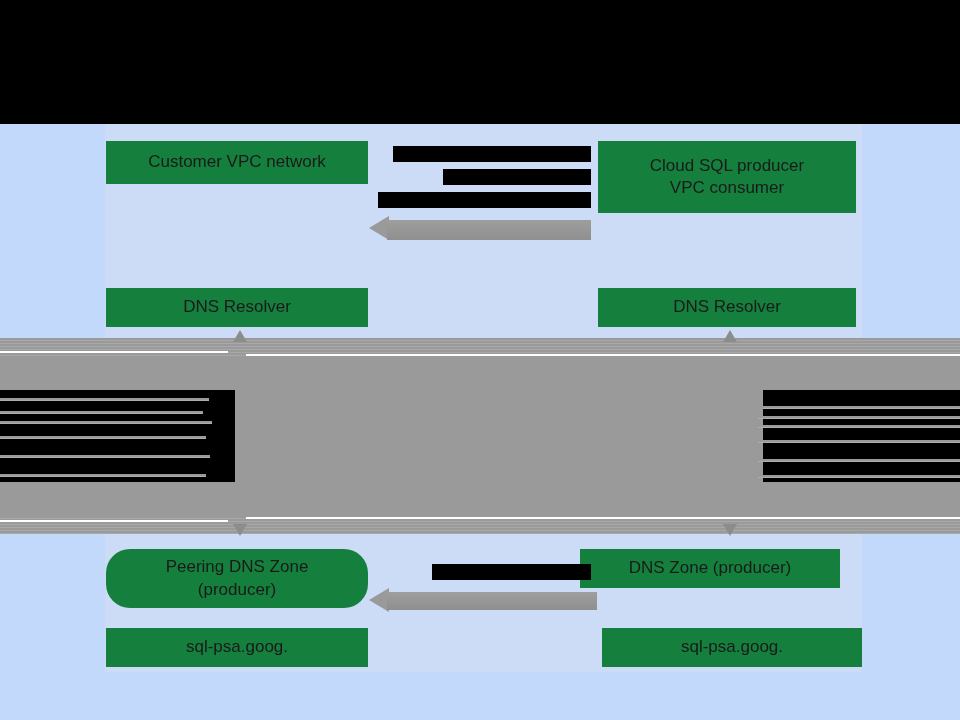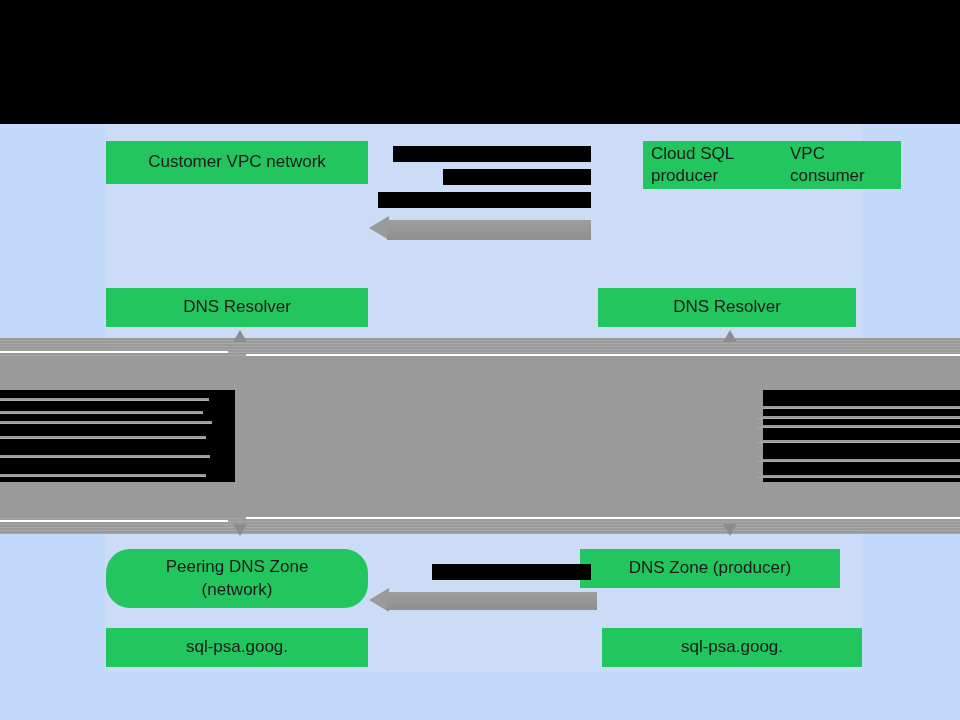--- a/index.html
+++ b/index.html
@@ -64,24 +64,25 @@
 
   .band-hairline {
     position: absolute;
     height: 2px;
     background: #ffffff;
   }
 
   
   .box {
     position: absolute;
-    background: #22c55e;
+    background: #15803d;
     display: flex;
     align-items: center;
     justify-content: center;
+    text-align: center;
     color: #1a1a1a;
     font-size: 17px;
     line-height: 1.3;
     box-sizing: border-box;
     padding: 4px 8px;
   }
   .box.bold {
     font-weight: normal;
     font-size: 17px;
   }
@@ -160,21 +161,21 @@
 
   <div class="v-arrow up" style="left:233px; top:330px;"></div>
   <div class="v-arrow up" style="left:723px; top:330px;"></div>
   <div class="v-arrow down" style="left:233px; top:524px;"></div>
   <div class="v-arrow down" style="left:723px; top:524px;"></div>
 
   <div class="box" style="left:106px; top:141px; width:262px; height:43px;">
     <span>Customer VPC network</span>
   </div>
 
-  <div class="box" style="left:598px; top:141px; width:258px; height:48px; flex-direction:row;margin-left:45px;">
+  <div class="box" style="left:598px; top:141px; width:258px; height:72px; flex-direction:column;">
     <span>Cloud SQL producer</span>
     <span>VPC consumer</span>
   </div>
 
   <div class="redact" style="left:393px; top:146px; width:198px; height:16px;"></div>
   <div class="redact" style="left:443px; top:169px; width:148px; height:16px;"></div>
   <div class="redact" style="left:378px; top:192px; width:213px; height:16px;"></div>
 
   <div class="arrow-left" style="left:369px; top:220px; width:222px; height:20px;">
     <div class="head"></div>
@@ -201,21 +202,21 @@
   <div class="redact" style="left:763px; top:390px; width:197px; height:92px;"></div>
   <div class="stripe-block" style="left:763px; top:406px; width:197px; height:3px;"></div>
   <div class="stripe-block" style="left:758px; top:416px; width:202px; height:3px;"></div>
   <div class="stripe-block" style="left:758px; top:425px; width:202px; height:3px;"></div>
   <div class="stripe-block" style="left:758px; top:440px; width:202px; height:3px;"></div>
   <div class="stripe-block" style="left:758px; top:459px; width:202px; height:3px;"></div>
   <div class="stripe-block" style="left:758px; top:475px; width:202px; height:3px;"></div>
 
   <div class="box" style="left:106px; top:549px; width:262px; height:59px; flex-direction:column;border-radius:24px;">
     <span>Peering DNS Zone</span>
-    <span>(network)</span>
+    <span>(producer)</span>
   </div>
 
   <div class="box" style="left:580px; top:549px; width:260px; height:39px;">
     <span>DNS Zone (producer)</span>
   </div>
 
   <div class="redact" style="left:432px; top:564px; width:159px; height:16px;"></div>
 
   <div class="arrow-left" style="left:369px; top:592px; width:228px; height:18px;">
     <div class="head"></div>

